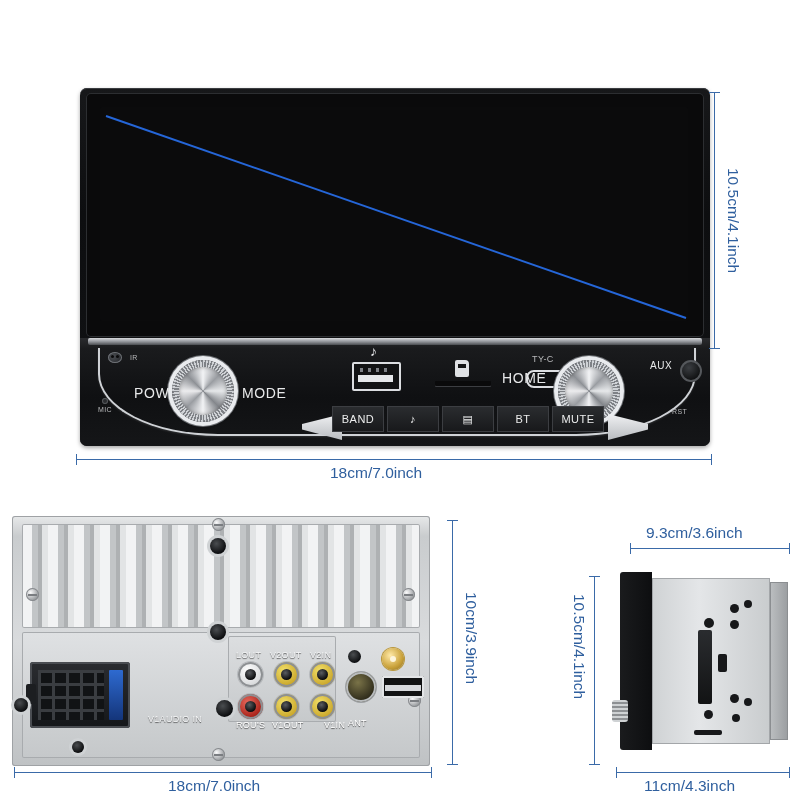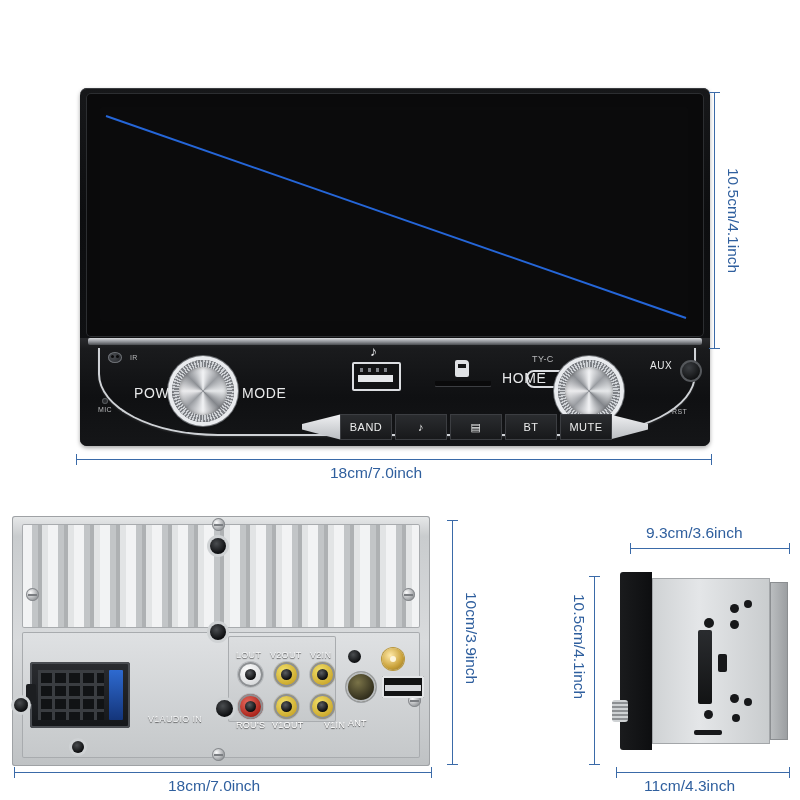--- a/index.html
+++ b/index.html
@@ -141,21 +141,21 @@
   }
   .sd-ico::after{content:"";position:absolute;left:3px;top:4px;width:8px;height:4px;background:#141516;}
 
   
   .tyc{
     position:absolute;left:446px;top:32px;width:42px;height:14px;
     border:2px solid #dcdee1;border-radius:8px;background:#0f1011;
   }
 
   
-  .btnrow{position:absolute;left:260px;top:76px;height:18px;display:flex;gap:3px;}
+  .btnrow{position:absolute;left:252px;top:76px;height:18px;display:flex;gap:3px;align-items:flex-end;}
   .pbtn{
     width:52px;height:26px;background:linear-gradient(180deg,#2b2d30,#17181a);
     box-shadow:inset 0 0 0 1px #3c3e42;
     display:flex;align-items:center;justify-content:center;
     color:#eceded;font-size:11px;letter-spacing:.5px;font-family:"Liberation Sans",sans-serif;
   }
   .wing{
     position:absolute;top:76px;width:40px;height:26px;
     background:linear-gradient(180deg,#f0f1f3,#b9bcc0);
   }

